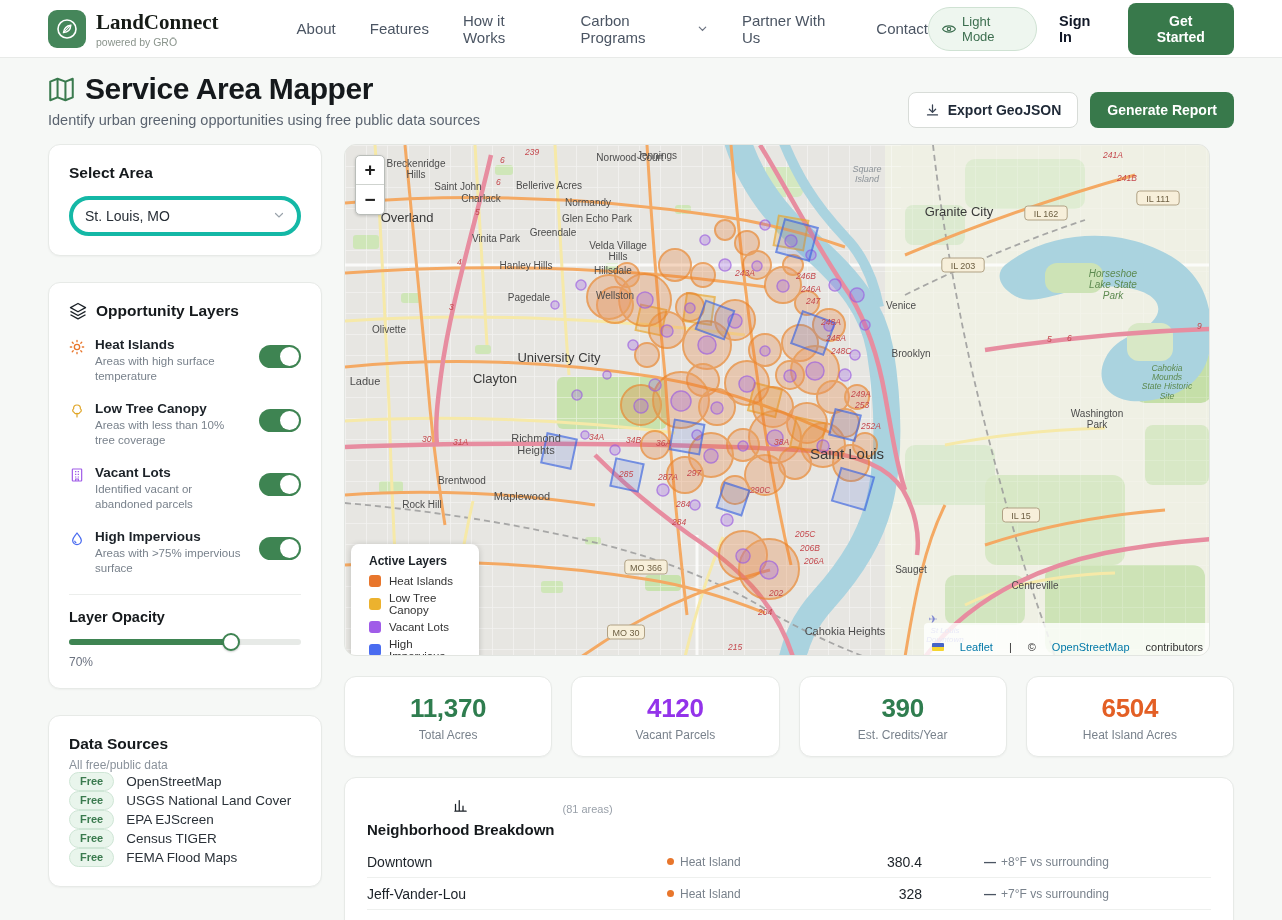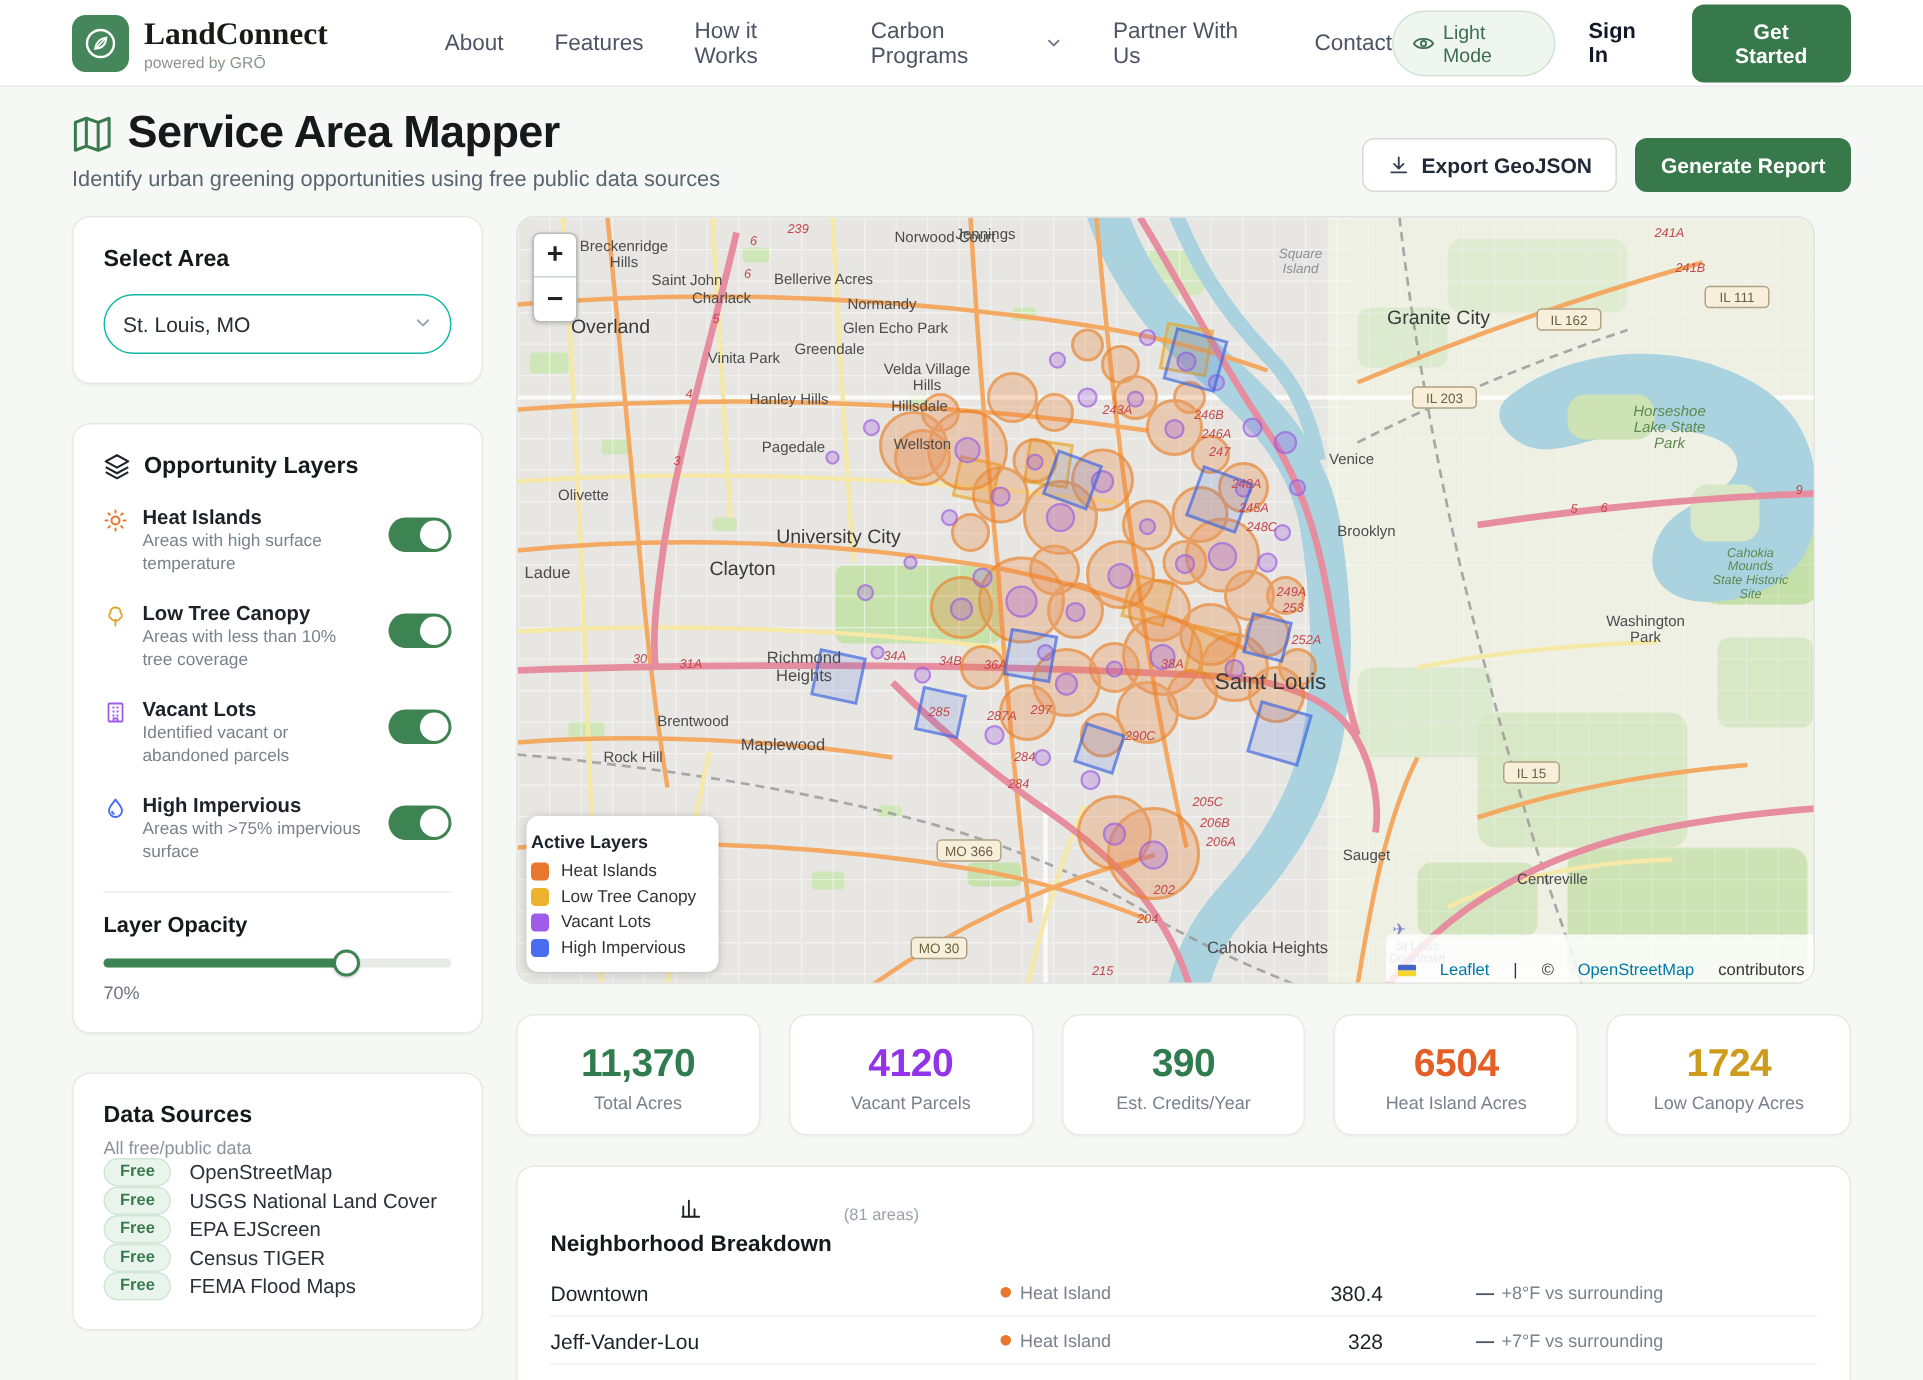--- a/index.html
+++ b/index.html
@@ -33,21 +33,21 @@
   .btn-outline { display:flex; align-items:center; gap:8px; background:#fff; border:1px solid #d8dcd8;
     border-radius:8px; padding:9px 16px; font-size:14px; font-weight:700; color:#1f2937; cursor:pointer; }
 
   
   .content { display:flex; gap:22px; margin-top:16px; }
   .sidebar { width:274px; flex:none; display:flex; flex-direction:column; gap:26px; }
   .card { background:#fff; border:1px solid #e7eae7; border-radius:12px; padding:19px 20px;
     box-shadow:0 1px 2px rgba(0,0,0,.04); }
   .card-title { font-size:15.5px; font-weight:700; color:#15191c; }
 
-  .select-box { margin-top:14px; border:1px solid #14b8a6; border-radius:20px; height:40px;
+  .select-box { margin-top:14px; border:4px solid #14b8a6; border-radius:20px; height:40px;
     display:flex; align-items:center; padding:0 12px; font-size:14px; color:#272e36; cursor:pointer; }
   .select-box .chev { margin-left:auto; color:#9aa3ab; }
 
   .layers-head { display:flex; align-items:center; gap:9px; }
   .layer-row { display:flex; margin-top:17px; }
   .layer-icon { width:18px; flex:none; margin-top:2px; }
   .layer-txt { flex:1; padding:0 8px 0 8px; }
   .layer-name { font-size:13.5px; font-weight:700; color:#1c2228; }
   .layer-desc { font-size:11.5px; color:#79828c; line-height:1.3; margin-top:2px; width:150px; }
   .toggle { width:42px; height:23px; border-radius:12px; background:#cfd6cf; position:relative; flex:none; margin-top:8px; cursor:pointer; }
@@ -72,21 +72,21 @@
   .main-col { flex:1; min-width:0; }
   .map-panel { position:relative; width:866px; height:512px; border-radius:12px; overflow:hidden;
     border:1px solid #e2e5e1; background:#e9ebe3; }
   .map-panel svg.basemap { position:absolute; inset:0; }
   .zoomctl { position:absolute; left:10px; top:10px; width:30px; border:1px solid #b9bdb9; border-radius:5px;
     overflow:hidden; background:#fff; box-shadow:0 1px 3px rgba(0,0,0,.18); z-index:5; }
   .zoomctl .zbtn { height:29px; display:flex; align-items:center; justify-content:center;
     font-size:19px; font-weight:700; color:#222; cursor:pointer; }
   .zoomctl .zbtn:first-child { border-bottom:1px solid #cfd3cf; }
   .legend { position:absolute; left:6px; top:399px; width:128px; background:#fff; border-radius:8px;
-    box-shadow:0 1px 6px rgba(0,0,0,.18); padding:10px 3px; z-index:5; }
+    box-shadow:0 1px 6px rgba(0,0,0,.18); padding:10px 18px; z-index:5; }
   .legend-title { font-size:12px; font-weight:700; color:#1c2228; margin-bottom:7px; }
   .legend-item { display:flex; align-items:center; gap:8px; font-size:11.5px; color:#333; margin-top:5px; }
   .legend-swatch { width:12px; height:12px; border-radius:3px; flex:none; }
   .attribution { position:absolute; right:0; bottom:0; background:rgba(255,255,255,.82); font-size:11px;
     color:#333; padding:18px 6px 2px 8px; border-top-left-radius:4px; z-index:5; display:flex; align-items:center; gap:16px; }
   .attribution a { color:#0078a8; text-decoration:none; }
   .ua-flag { display:inline-block; width:12px; height:8px; border-radius:1px; overflow:hidden; }
   .ua-flag .b { display:block; height:4px; background:#4664c8; }
   .ua-flag .y { display:block; height:4px; background:#f5d530; }
 
@@ -676,24 +676,20 @@
             <div class="stat-label">Vacant Parcels</div>
           </div>
           <div class="stat-card">
             <div class="stat-value" style="color: rgb(47, 125, 79);">390</div>
             <div class="stat-label">Est. Credits/Year</div>
           </div>
           <div class="stat-card">
             <div class="stat-value" style="color: rgb(227, 95, 37);">6504</div>
             <div class="stat-label">Heat Island Acres</div>
           </div>
-          <div class="stat-card">
-            <div class="stat-value" style="color: rgb(207, 155, 29);">1724</div>
-            <div class="stat-label">Low Canopy Acres</div>
-          </div>
         </div>
 
       <div class="breakdown">
         <div class="bd-head">
           <span class="bd-title">
             <span style="display:flex">
               <svg width="15" height="15" viewBox="0 0 24 24" fill="none" stroke="#1c2228" stroke-width="2" stroke-linecap="round">
                 <path d="M4 21 V10 M10 21 V4 M16 21 V13 M3 21 h18"></path>
               </svg>
             </span>

